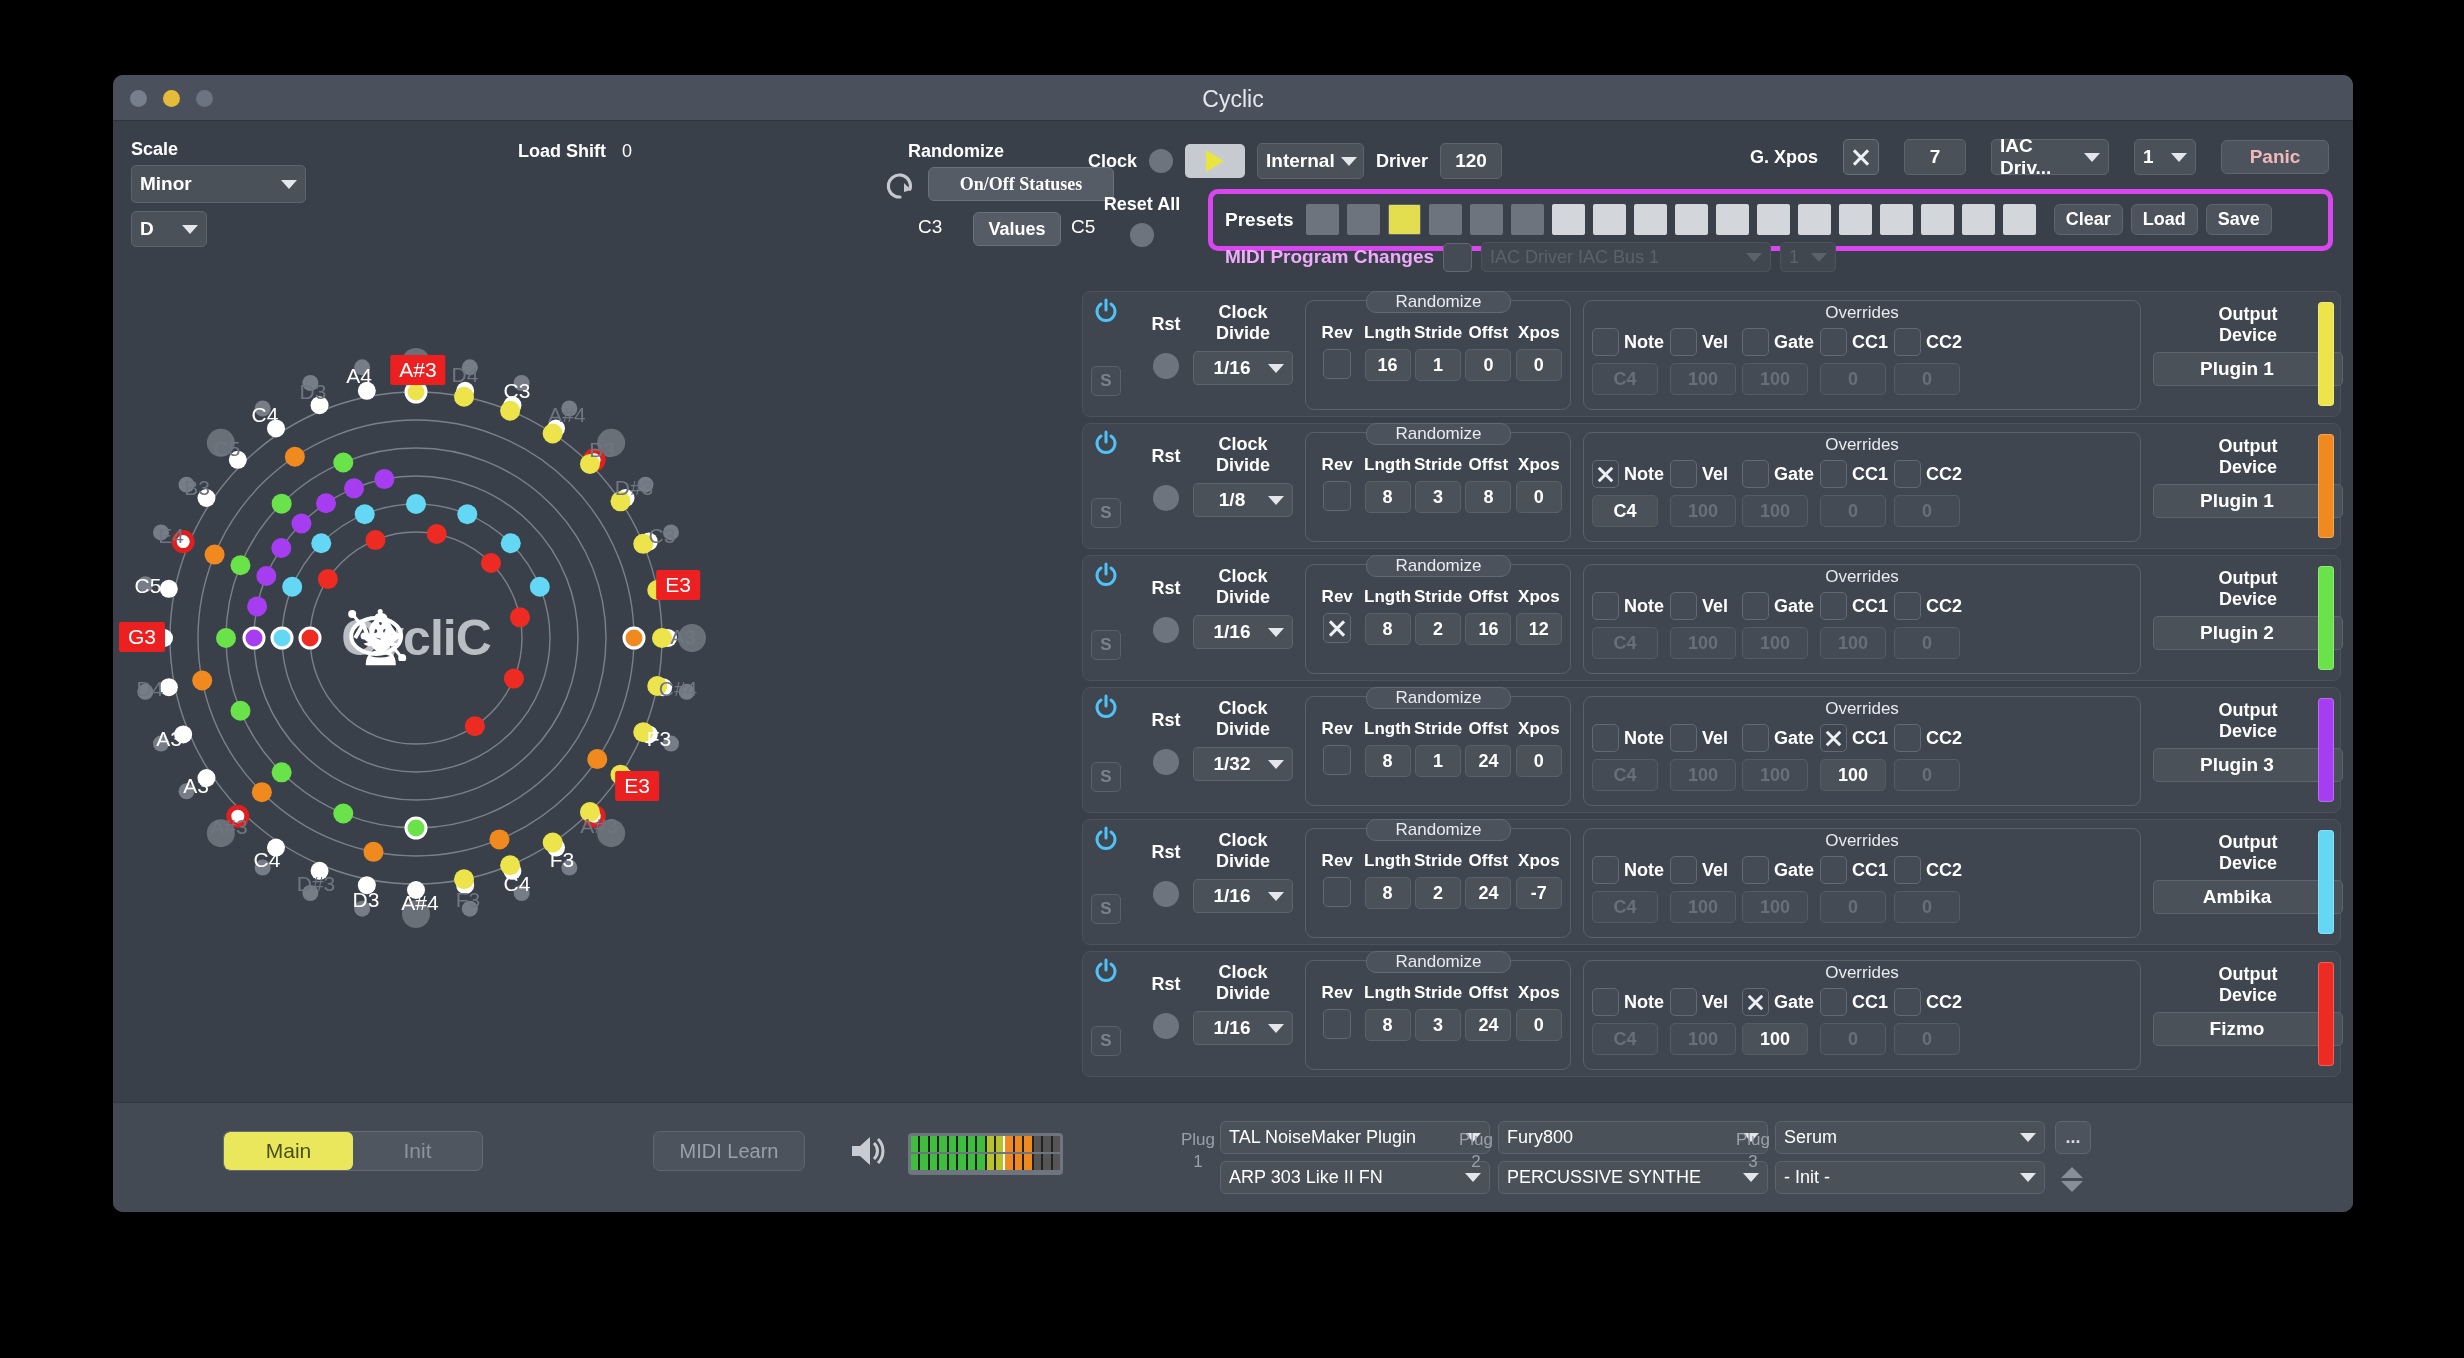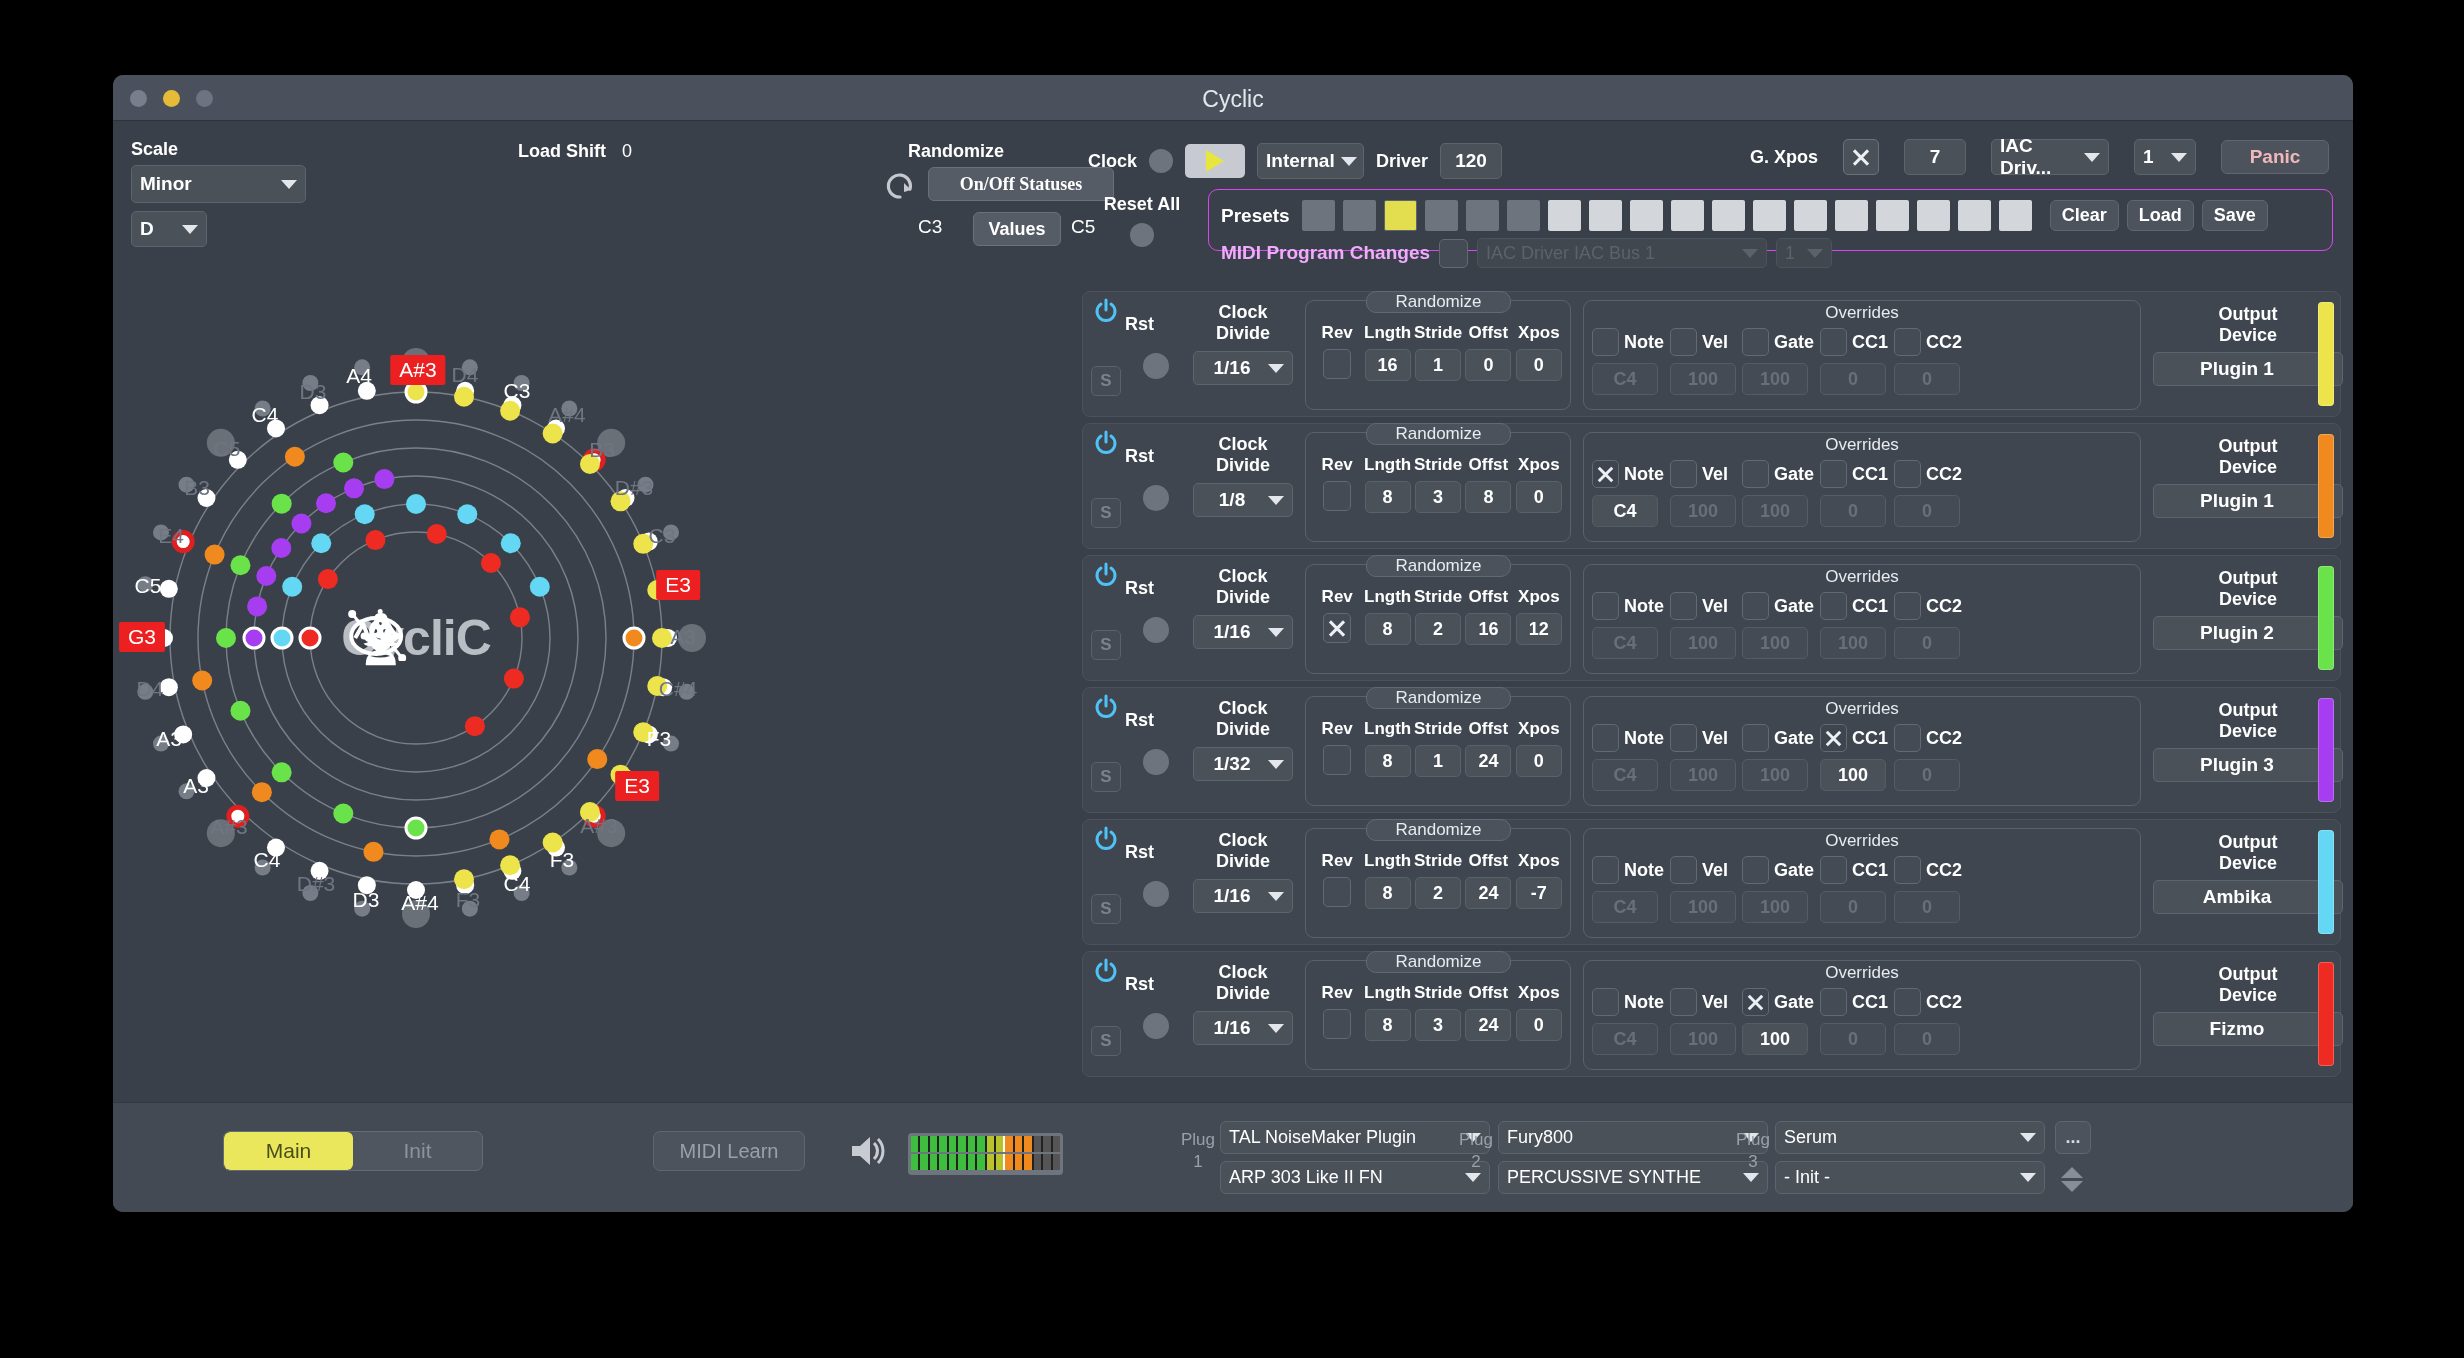--- a/index.html
+++ b/index.html
@@ -89,39 +89,39 @@
   .resetall{position:absolute;left:14px;top:73px;text-align:center;width:120px;}
   .resetall .dot{width:24px;height:24px;border-radius:50%;background:#6d747e;margin:8px auto 0;}
 
   .gxpos{position:absolute;right:24px;top:18px;display:flex;align-items:center;gap:25px;}
   .xbox{width:36px;height:36px;background:#4b5159;border:1px solid #6a717c;border-radius:5px;position:relative;}
   .xbox::before,.xbox::after{content:"";position:absolute;left:7px;top:16px;width:20px;height:3px;background:#eceff3;}
   .xbox::before{transform:rotate(45deg);}
   .xbox::after{transform:rotate(-45deg);}
   #panicBtn{width:108px;height:34px;background:#4d535c;border:1px solid #5f666f;border-radius:6px;display:flex;align-items:center;justify-content:center;color:#f0b9b9;font-size:19px;font-weight:bold;}
 
-  .presetbox{position:absolute;left:140px;top:68px;right:20px;height:62px;border:1px solid #d946ef;border-radius:10px;}
+  .presetbox{position:absolute;left:140px;top:68px;right:20px;height:62px;border:5px solid #d946ef;border-radius:10px;}
   .presets{position:absolute;left:12px;top:10px;display:flex;align-items:center;gap:8px;}
   .presets .t{color:#fff;font-weight:bold;font-size:19px;margin-right:4px;}
   .pcell{width:33px;height:31px;background:#d3d6db;border-radius:2px;}
   .pcell.dark{background:#6d747e;}
   .pcell.sel{background:#e2de4f;}
   .pbtn{height:31px;background:#4d535c;border:1px solid #5f666f;border-radius:6px;display:flex;align-items:center;justify-content:center;color:#fff;font-weight:bold;font-size:18px;padding:0 11px;}
   .mpc{position:absolute;left:12px;top:48px;display:flex;align-items:center;gap:9px;}
   .mpc .t{color:#f0abfc;font-weight:bold;font-size:19px;}
   .chk{width:29px;height:29px;background:#454b54;border:1px solid #626973;border-radius:5px;}
   #mpcDev{width:290px;height:30px;background:#41474f;border:1px solid #4c535c;border-radius:5px;display:flex;align-items:center;padding:0 8px;color:#5b626c;font-size:18px;}
   #mpcCh{width:56px;height:30px;background:#41474f;border:1px solid #4c535c;border-radius:5px;display:flex;align-items:center;padding:0 8px;color:#5b626c;font-size:18px;}
 
   
   .tracks{position:absolute;left:14px;top:170px;right:12px;bottom:4px;}
   .track{position:relative;height:126px;margin-bottom:6px;background:#3f4650;border:1px solid #4b525c;border-radius:8px;}
   .pwr{position:absolute;left:10px;top:6px;width:26px;height:26px;}
   .sbtn{position:absolute;left:8px;top:74px;width:30px;height:30px;background:#454b54;border:1px solid #5a616b;border-radius:5px;color:#7b828c;font-size:17px;font-weight:bold;display:flex;align-items:center;justify-content:center;}
-  .rstcol{position:absolute;left:42px;top:22px;width:62px;text-align:left;}
+  .rstcol{position:absolute;left:52px;top:22px;width:62px;text-align:center;}
   .rstcol .t{color:#fff;font-size:18px;font-weight:bold;}
   .rstcol .dot{width:26px;height:26px;border-radius:50%;background:#6d747e;margin:18px auto 0;}
   .cdiv{position:absolute;left:110px;top:10px;width:100px;text-align:center;}
   .cdiv .t{color:#fff;font-size:18px;font-weight:bold;line-height:21px;}
   .cdiv .sel{margin-top:7px;height:34px;}
 
   .group{position:absolute;border:1px solid #5a616b;border-radius:9px;}
   .grp-rand{left:222px;top:8px;width:266px;height:110px;}
   .grp-ovr{left:500px;top:8px;width:558px;height:110px;}
   .grp-ttl{position:absolute;top:-1px;left:0;right:0;text-align:center;color:#e8ebef;font-size:17px;}

